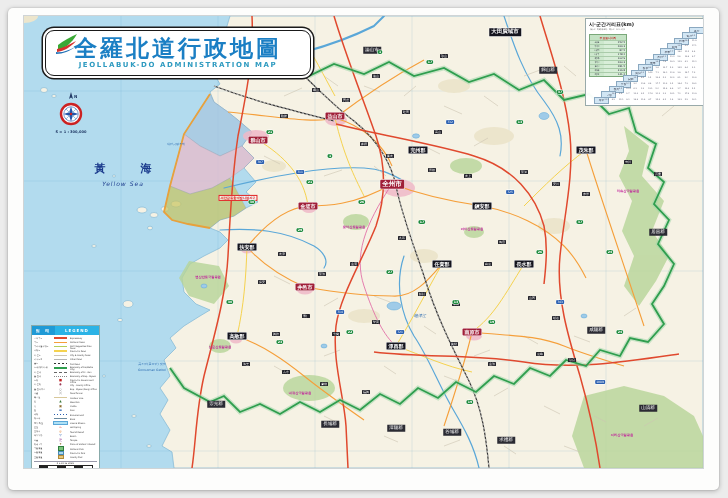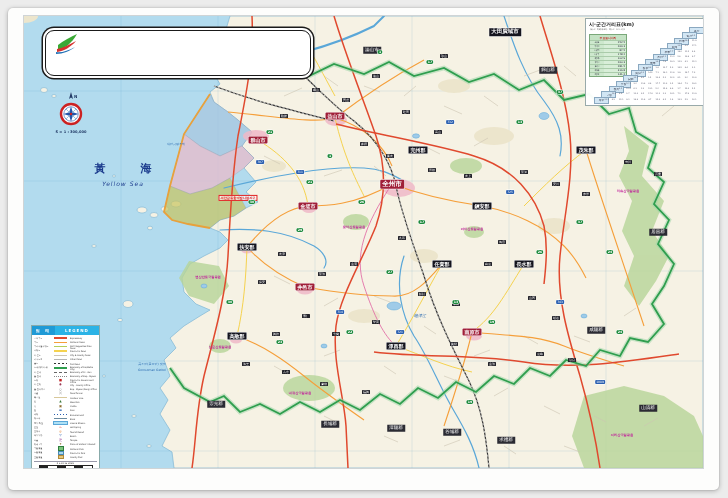--- a/index.html
+++ b/index.html
@@ -225,20 +225,22 @@
         L236,388 L216,396 L200,380 L186,386 L160,372 L146,352"></path>
     </svg>
 
     <div class="banner">
       <svg class="logo" width="26" height="26" viewBox="0 0 26 26">
         <path d="M4,20 C10,18 18,12 23,3 C16,6 9,10 4,14 Z" fill="#3aa935"></path>
         <path d="M3,21 C10,20 17,16 22,10 C15,14 8,17 3,18 Z" fill="#d6332f"></path>
         <path d="M2,23 C9,23 16,20 21,16 C14,20 7,22 2,21 Z" fill="#1f6fb5"></path>
       </svg>
       <div class="ttl">
+        <div class="t1">全羅北道行政地圖</div>
+        <div class="t2">JEOLLABUK-DO ADMINISTRATION MAP</div>
       </div>
     </div>
 
     <div class="compass">
       <svg width="46" height="40" viewBox="0 0 46 40">
         <path d="M23,2 L25,9 L23,7.5 L21,9 Z" fill="#223a66"></path>
         <text x="26" y="8" font-size="4" fill="#223a66" font-weight="bold">N</text>
         <circle cx="23" cy="24" r="10" fill="#fff" stroke="#cc2222" stroke-width="2.4"></circle>
         <circle cx="23" cy="24" r="7.2" fill="none" stroke="#2255aa" stroke-width="0.6"></circle>
         <path d="M23,16.5 L24.8,22.2 L30.5,24 L24.8,25.8 L23,31.5 L21.2,25.8 L15.5,24 L21.2,22.2 Z" fill="#2255aa"></path>

